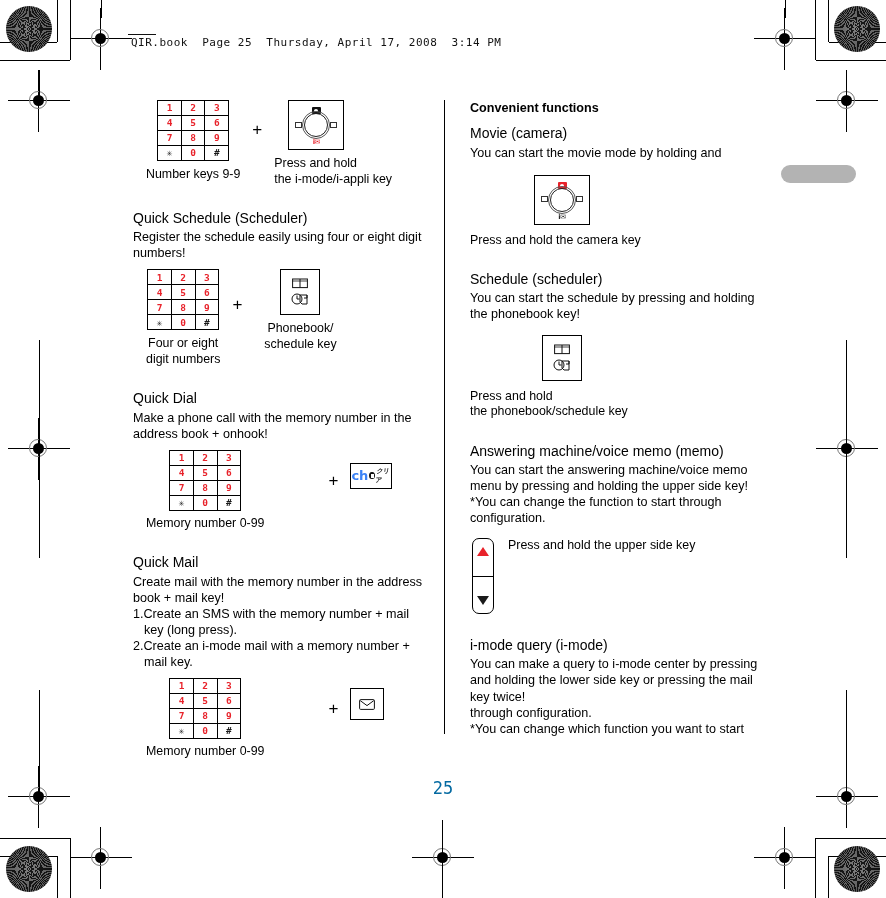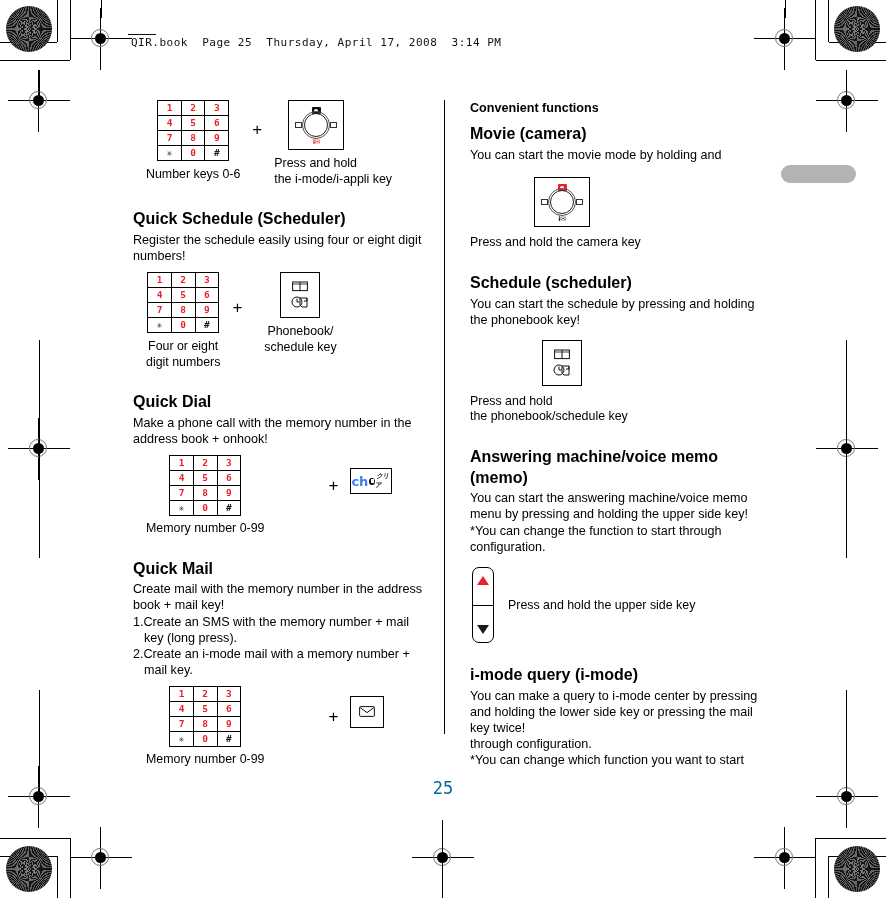--- a/index.html
+++ b/index.html
@@ -105,22 +105,22 @@
     background: #000;
   }
 
   h2.sec {
     font-size: 12.6px;
     font-weight: bold;
     margin: 0 0 2px 0;
     line-height: 1.3;
   }
   h3.sub {
-    font-size: 16px;
-    font-weight: bold;
+    font-size: 14px;
+    font-weight: normal;
     margin: 0 0 2px 0;
     line-height: 1.3;
   }
   p.body {
     font-size: 12.6px;
     margin: 0;
     line-height: 1.28;
   }
 
   .caption {
@@ -325,21 +325,21 @@
     width: 0; height: 0;
     border-left: 6px solid transparent;
     border-right: 6px solid transparent;
     border-top: 9px solid #1a1a1a;
   }
   .sidekey .mid {
     position: absolute;
     left: 0; right: 0; top: 50%;
     height: 1px; background: #000;
   }
-  .sidekey-row { display: flex; align-items: center; }
+  .sidekey-row { display: flex; align-items: flex-start; }
   .sidekey-row .sk-label { font-size: 12.4px; margin-left: 14px; }
 </style>
 </head>
 <body>
 
 <div class="marks">
 
   <div class="crop" style="left:0;top:60px;width:70px;height:1px;"></div>
   <div class="crop" style="left:0;top:60px;width:1px;height:0;"></div>
   <div class="crop" style="left:70px;top:0;width:1px;height:60px;"></div>
@@ -474,21 +474,21 @@
               <td>8</td>
               <td>9</td>
             </tr>
         <tr>
               <td class="dark">✳</td>
               <td>0</td>
               <td class="dark">#</td>
             </tr>
       </tbody>
         </table>
-      <div class="caption" style="margin-top:6px;">Number keys 0-6</div>
+      <div class="caption" style="margin-top:6px;">Number keys 9-9</div>
     </div>
     <div class="plus" style="top:-14px;">+</div>
     <div class="combo-item left-al">
       <div class="navkey" style="margin-left:14px;">
         <span class="cam"></span>
         <span class="circle"></span>
         <span class="sideL"></span>
         <span class="sideR"></span>
         <span class="imode">i✉</span>
       </div>

